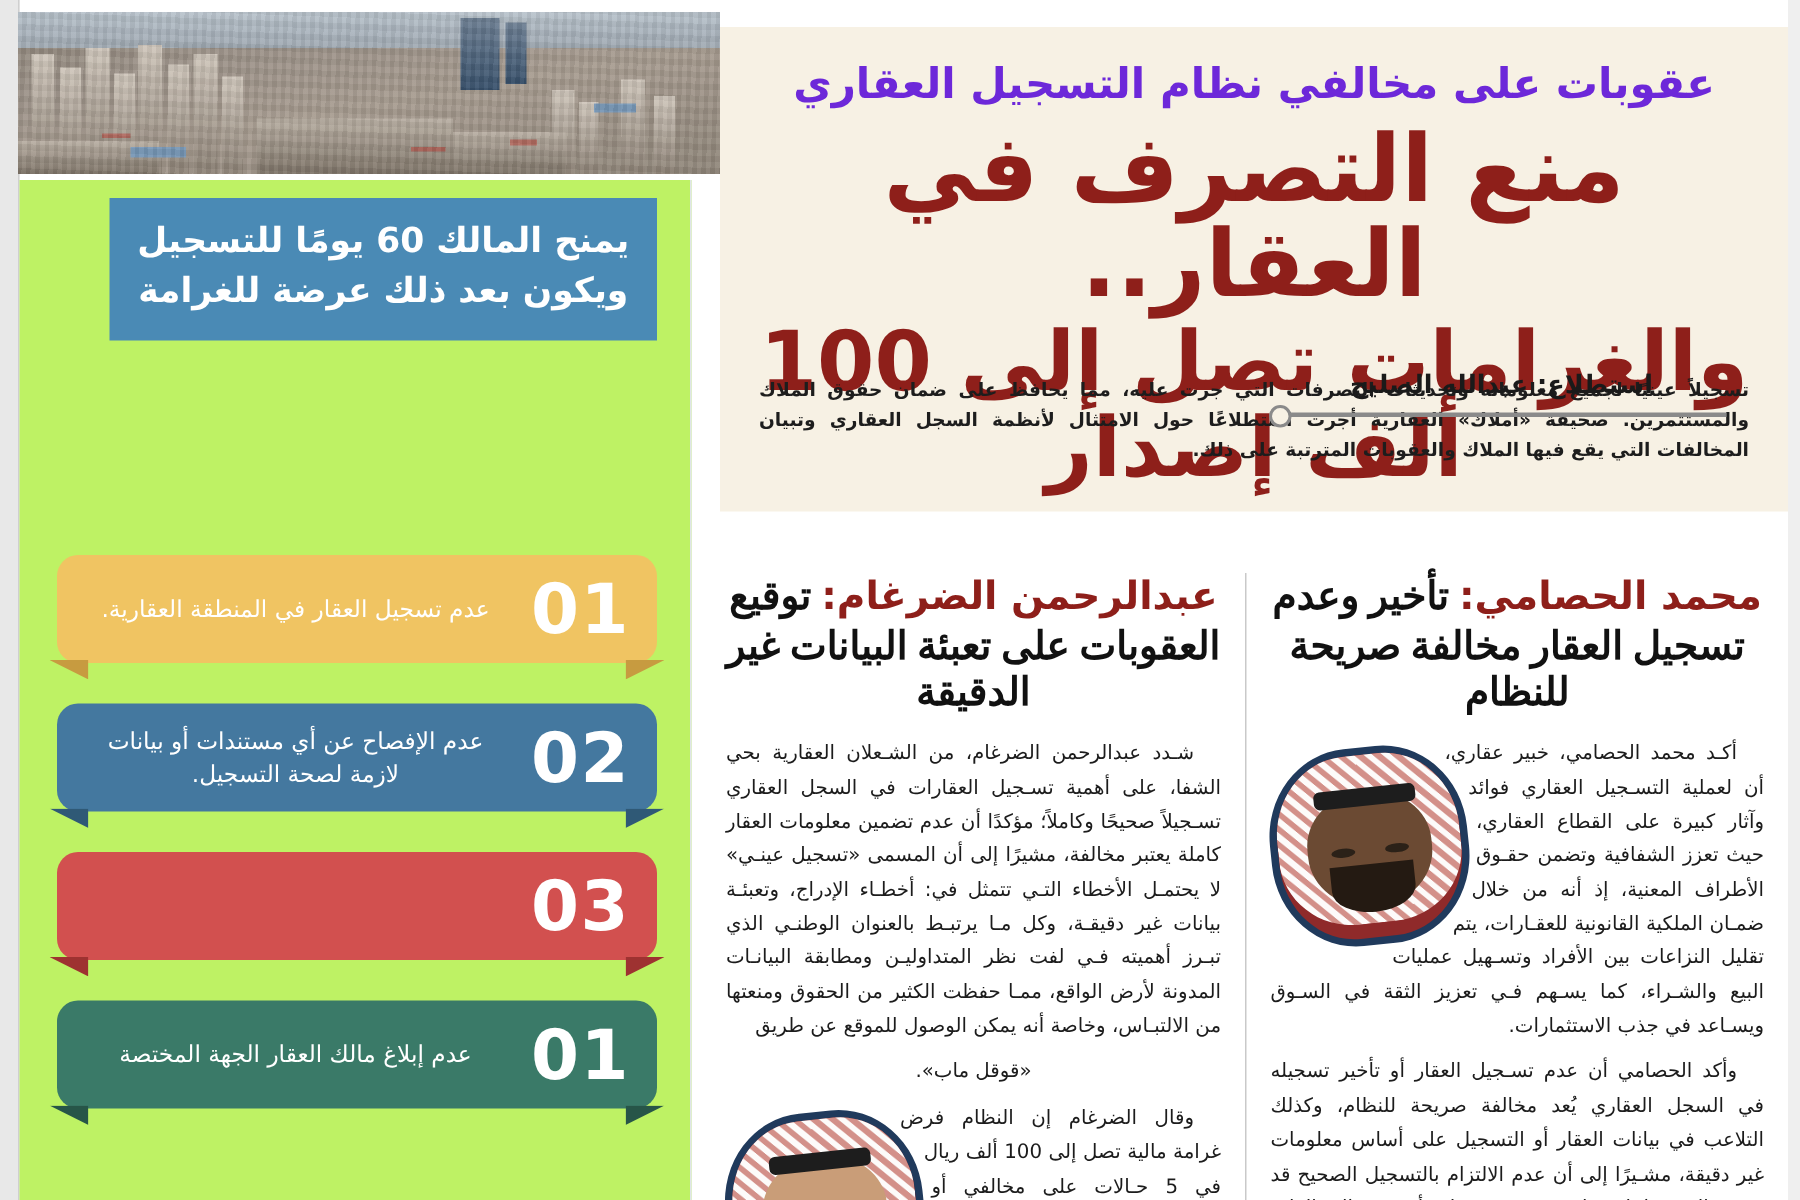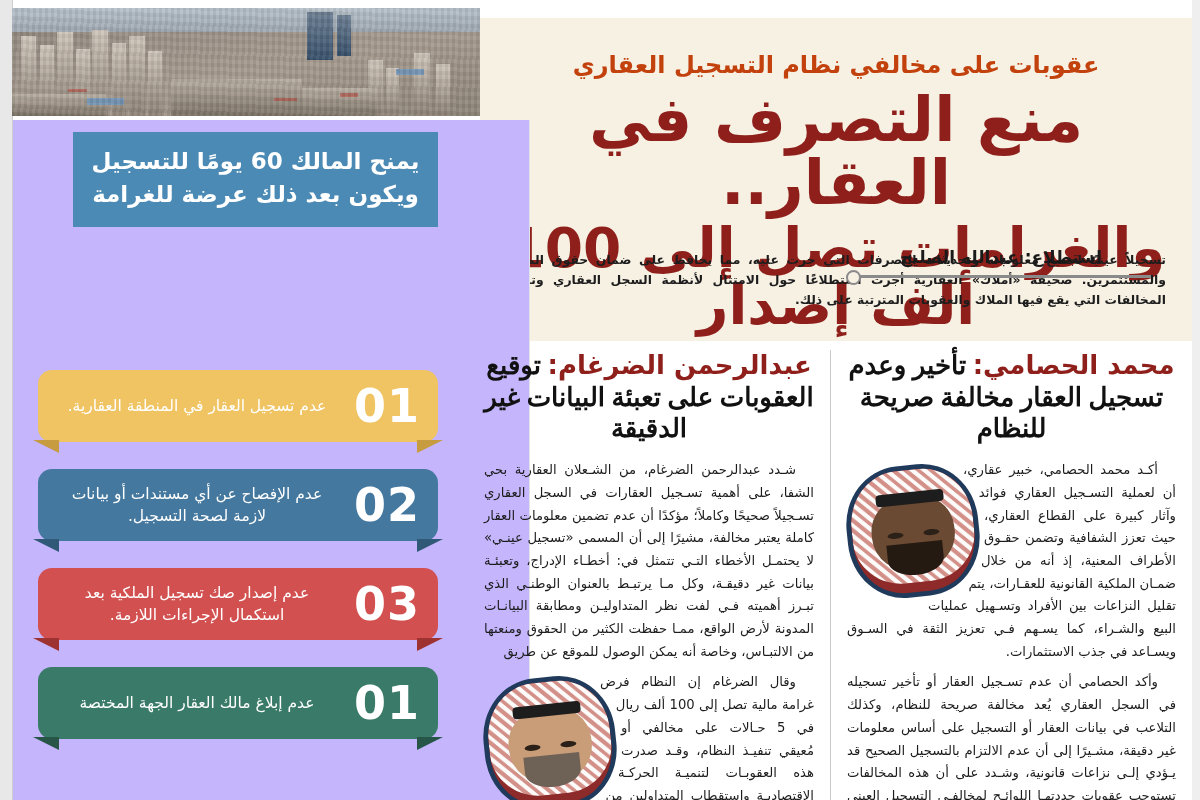--- a/index.html
+++ b/index.html
@@ -33,43 +33,43 @@
       repeating-linear-gradient(2deg,rgba(0,0,0,.04) 0 4px,rgba(255,255,255,.03) 4px 8px);}
 
   
   .hero-block{
     position:absolute;left:480px;top:18px;width:712px;height:323px;
     background:#f7f1e4;
     padding:14px 26px 10px;box-sizing:border-box;
     text-align:center;
   }
   .kicker{
-    font-size:24px;font-weight:700;color:#c2410c;letter-spacing:0;
-    line-height:1.25;margin:18px 0 8px;
+    font-size:28px;font-weight:700;color:#6d28d9;letter-spacing:0;
+    line-height:1.25;margin:6px 0 8px;
   }
   .hl-line{
     color:#8e1f1a;font-weight:900;line-height:1.02;
     font-size:62px;letter-spacing:-1px;margin:0;
   }
   .hl-line.l2{font-size:55px;margin-top:6px;}
 
   
   .byline-wrap{position:absolute;right:26px;top:228px;width:330px;text-align:center;}
   .byline{font-size:17px;font-weight:700;color:#1a1a1a;line-height:1.3;}
   .byline-rule{position:relative;margin:7px auto 0;width:300px;height:3px;background:#8a8a8a;}
   .byline-rule::after{content:"";position:absolute;left:-5px;top:-5px;width:11px;height:11px;border-radius:50%;background:#f7f1e4;border:2.4px solid #8a8a8a;}
 
   .hero-cols{position:absolute;left:26px;right:26px;top:232px;display:flex;gap:26px;}
   .hero-col{flex:1;font-size:12.4px;line-height:1.62;color:#1d1d1d;text-align:justify;font-weight:600;}
   .hero-col.right-col{padding-top:44px;}
 
   
   .side{
-    position:absolute;left:13px;top:120px;width:517px;height:680px;
-    background:#c4b5fd;border-right:1px solid #dfe4e9;box-sizing:border-box;
+    position:absolute;left:13px;top:120px;width:448px;height:680px;
+    background:#bef264;border-right:1px solid #dfe4e9;box-sizing:border-box;
   }
   .side-banner{
     position:absolute;left:60px;top:12px;width:365px;
     background:#4a8ab5;color:#fff;text-align:center;
     padding:13px 14px 15px;box-sizing:border-box;
     font-size:23px;font-weight:800;line-height:1.45;
   }
   .side-title{
     position:absolute;left:48px;top:148px;width:385px;
     text-align:center;color:#8e1f1a;font-weight:900;
@@ -100,21 +100,21 @@
   .card.c1::before,.card.c1::after{background:#c79b40;}
   .card.c2{background:#44789f;}
   .card.c2::before,.card.c2::after{background:#2f5976;}
   .card.c3{background:#d2504f;}
   .card.c3::before,.card.c3::after{background:#9e3231;}
   .card.c4{background:#3a7a68;}
   .card.c4::before,.card.c4::after{background:#275548;}
 
   
   .articles{position:absolute;left:468px;top:350px;right:8px;bottom:0;display:flex;}
-  .col{position:relative;box-sizing:border-box;padding:0 16px;}
+  .col{position:relative;box-sizing:border-box;padding:0 16px;margin-top:32px;}
   .col.mid{width:50%;border-left:1px solid #c9c9c9;}
   .col.right{width:50%;}
 
   .art-head{text-align:center;line-height:1.22;margin-bottom:14px;}
   .art-head .name{color:#8e1f1a;font-weight:900;font-size:26px;}
   .art-head .rest{color:#111;font-weight:900;font-size:26px;font-family:Liberation Serif, serif;}
 
   .art-body{font-size:13.2px;line-height:1.72;color:#1c1c1c;text-align:justify;font-weight:500;}
   .art-body p{margin:0 0 8px;text-indent:18px;}
   .art-body p.center{text-align:center;text-indent:0;}
@@ -221,21 +221,20 @@
       <div class="card c1">
         <div class="num">01</div>
         <div class="ctext">عدم تسجيل العقار في المنطقة العقارية.</div>
       </div>
       <div class="card c2">
         <div class="num">02</div>
         <div class="ctext">عدم الإفصاح عن أي مستندات أو بيانات لازمة لصحة التسجيل.</div>
       </div>
       <div class="card c3">
         <div class="num">03</div>
-        <div class="ctext">عدم إصدار صك تسجيل الملكية بعد استكمال الإجراءات اللازمة.</div>
       </div>
       <div class="card c4">
         <div class="num">01</div>
         <div class="ctext">عدم إبلاغ مالك العقار الجهة المختصة</div>
       </div>
     </div>
   </div>
 
   <div class="articles">
 
@@ -261,20 +260,21 @@
         <p>وأكد الحصامي أن عدم تسـجيل العقار أو تأخير تسجيله في السجل العقاري يُعد مخالفة صريحة للنظام، وكذلك التلاعب في بيانات العقار أو التسجيل على أساس معلومات غير دقيقة، مشـيرًا إلى أن عدم الالتزام بالتسجيل الصحيح قد يـؤدي إلـى نزاعات قانونية، وشـدد على أن هذه المخالفات تستوجب عقوبات حددتهـا اللوائـح لمخالفـي التسجيل العيني للعقار؛ وتشمل</p>
       </div>
     </div>
 
     <div class="col right">
       <div class="art-head">
         <span class="name">عبدالرحمن الضرغام:</span><span class="rest"> توقيع العقوبات على تعبئة البيانات غير الدقيقة</span>
       </div>
       <div class="art-body">
         <p>شـدد عبدالرحمن الضرغام، من الشـعلان العقارية بحي الشفا، على أهمية تسـجيل العقارات في السجل العقاري تسـجيلاً صحيحًا وكاملاً؛ مؤكدًا أن عدم تضمين معلومات العقار كاملة يعتبر مخالفة، مشيرًا إلى أن المسمى «تسجيل عينـي» لا يحتمـل الأخطاء التـي تتمثل في: أخطـاء الإدراج، وتعبئـة بيانات غير دقيقـة، وكل مـا يرتبـط بالعنوان الوطنـي الذي تبـرز أهميته فـي لفت نظر المتداوليـن ومطابقة البيانـات المدونة لأرض الواقع، ممـا حفظت الكثير من الحقوق ومنعتها من الالتبـاس، وخاصة أنه يمكن الوصول للموقع عن طريق</p>
+        <p class="center">«قوقل ماب».</p>
         <div class="portrait p-light">
           <div class="frame"></div>
           <div class="inner">
             <div class="ghutra"></div>
             <div class="face"></div>
             <div class="eyes">
                 <i></i>
                 <i></i>
               </div>
             <div class="beard"></div>

